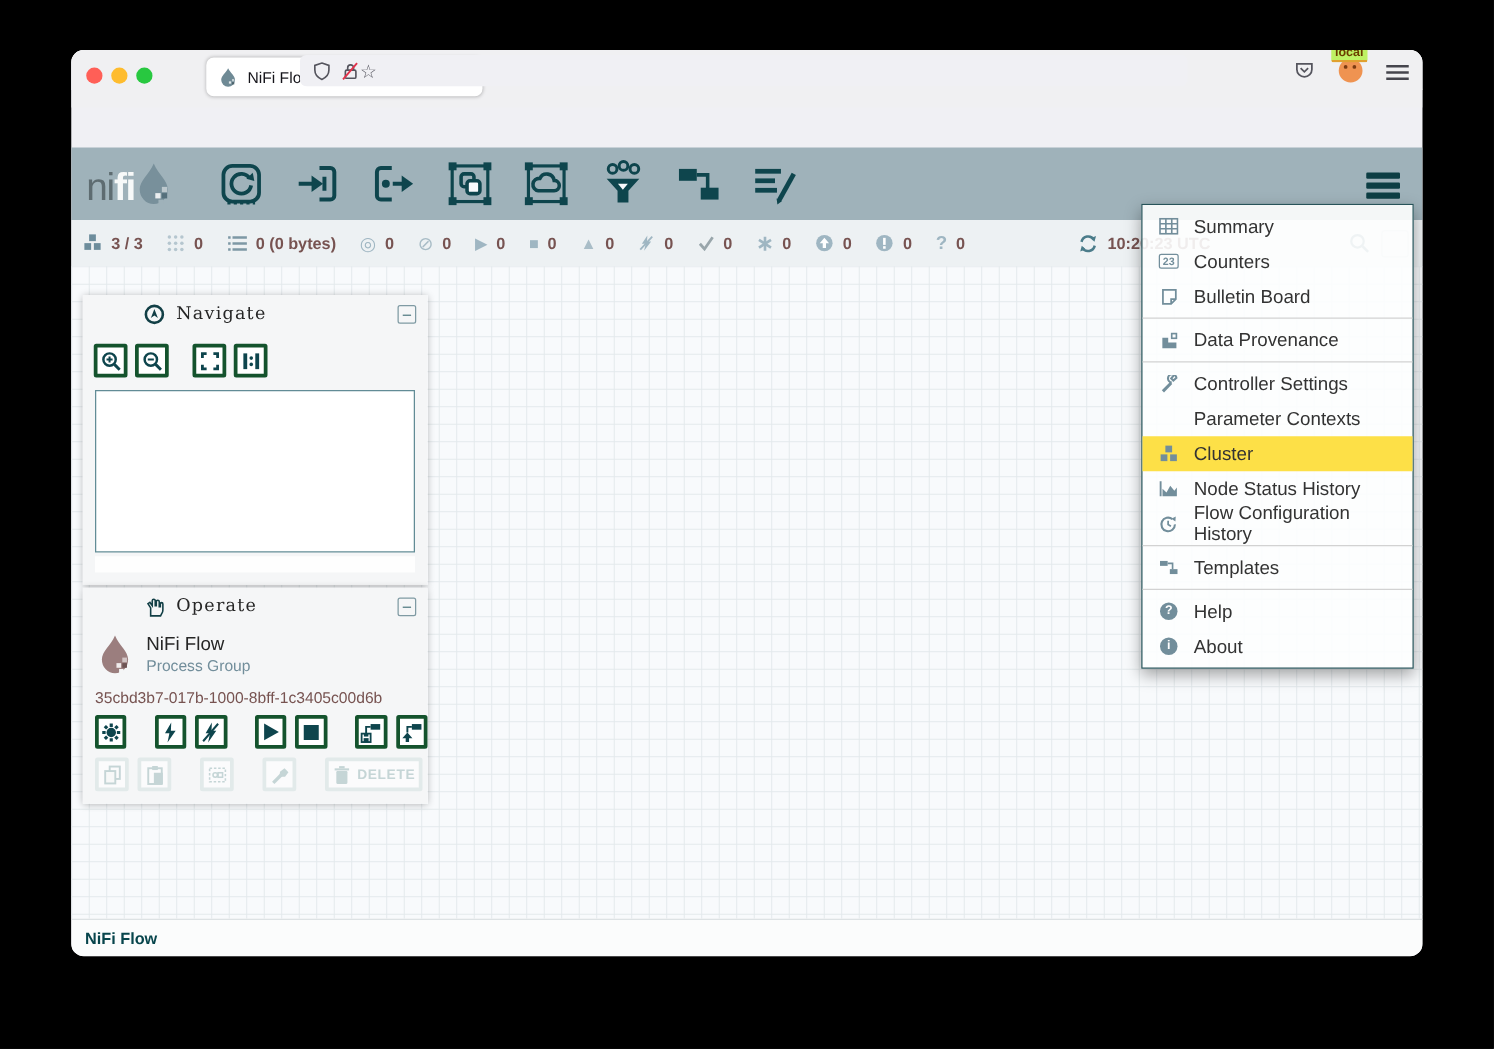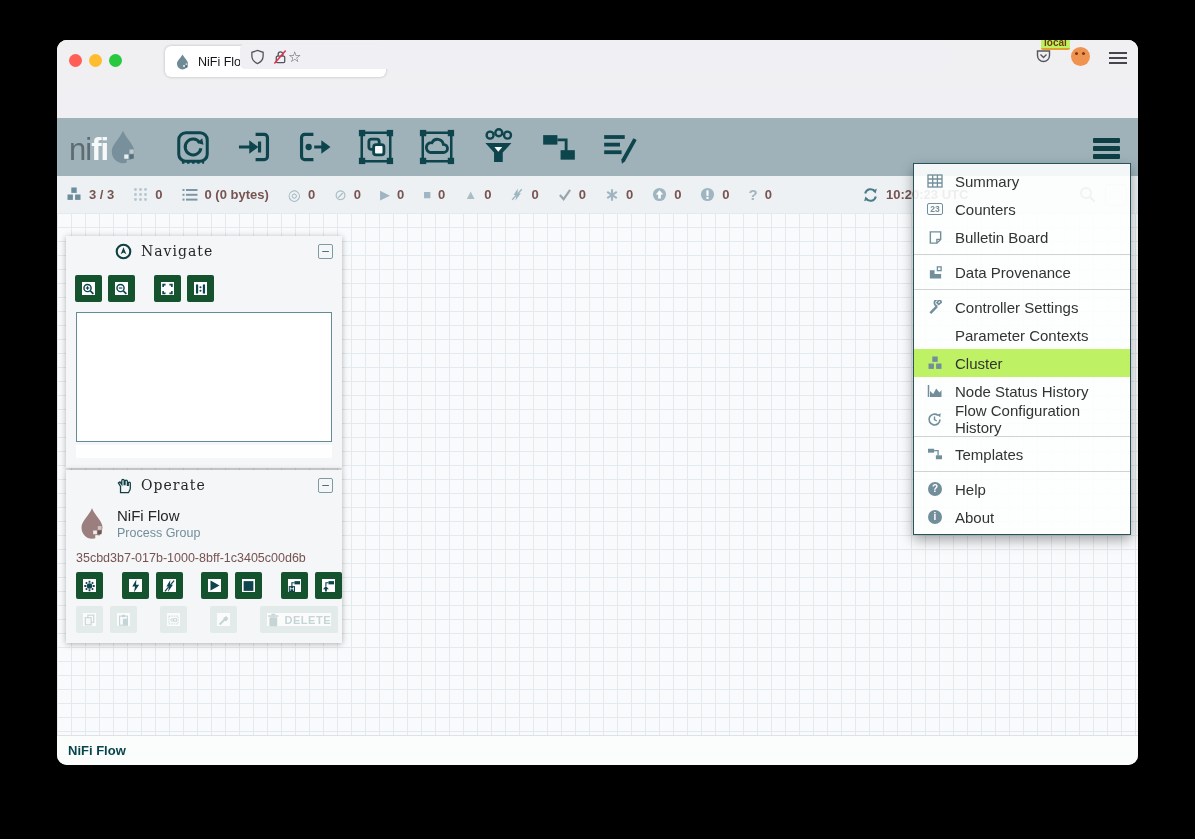--- a/index.html
+++ b/index.html
@@ -26,21 +26,21 @@
   .navbtn { font-size:16px; color:#55555e; width:30px; text-align:center; }
   .navbtn.disabled { color:#b9b9c2; }
   #urlbar { left:183px; top:4px; width:710px; height:25px; background:#f0f0f4; border-radius:5px; display:flex; align-items:center; padding:0 10px; }
   #url-text { font-size:13px; margin-left:8px; color:#15141a; flex:1; white-space:nowrap; }
   #url-text .dim { color:#90909d; }
   #bookmark-star { font-size:15px; color:#55555e; }
   #pocket-icon { left:978px; top:8px; }
   #avatar { left:1014px; top:7px; width:19px; height:19px; border-radius:50%; background:#ef9351; overflow:hidden; }
   #avatar:before { content:""; position:absolute; left:4px; top:5px; width:3px; height:3px; border-radius:50%; background:#7c3b12; }
   #avatar:after  { content:""; position:absolute; left:11px; top:5px; width:3px; height:3px; border-radius:50%; background:#7c3b12; }
-  #profile-badge { left:984px; top:-3px; background:#bef264; color:#6b3e00; font-size:10px; font-weight:bold; padding:0 3px; border-radius:2px; border-bottom:2px solid #e0a12f; }
+  #profile-badge { left:1008px; top:-3px; background:#bef264; color:#6b3e00; font-size:10px; font-weight:bold; padding:0 3px; border-radius:2px; border-bottom:2px solid #e0a12f; }
   #ff-menu { left:1052px; top:12px; width:18px; }
   #ff-menu div { height:1.8px; background:#45454d; margin-bottom:3.4px; }
 
   
   #nifi-header { left:0; top:78px; width:100%; height:58px; background:#9fb2ba; display:flex; align-items:center; }
   #nifi-logo { display:flex; align-items:flex-end; margin-left:12px; }
   #logo-ni { font-size:31px; font-weight:normal; color:#5e6c71; letter-spacing:-1px; line-height:1; }
   #logo-fi { font-size:31px; font-weight:bold; color:#f7f9f9; letter-spacing:-1px; line-height:1; }
   #component-toolbar { display:flex; gap:23px; margin-left:36px; align-items:center; }
   .tool-ic { width:38px; height:38px; }
@@ -60,39 +60,39 @@
     background-image:linear-gradient(#e3e9ec 1px,transparent 1px),linear-gradient(90deg,#e3e9ec 1px,transparent 1px);
     background-size:14px 14px; }
 
   
   .panel { position:absolute; background:rgba(245,246,247,.97); box-shadow:0 1px 6px rgba(0,0,0,.3); }
   #navigate-panel { left:9px; top:23px; width:276px; height:232px; }
   #operate-panel  { left:9px; top:257px; width:276px; height:173px; }
   .panel-header { height:30px; display:flex; align-items:center; padding:0 9px; gap:9px;margin-left:40px; }
   .panel-title { font-family:"DejaVu Serif",serif; font-size:14px; color:#262626; letter-spacing:1px; flex:1; }
   .collapse-btn { width:15px; height:15px; border:1px solid #7f9aa3; border-radius:2px; color:#31616b; font-size:12px; line-height:12px; text-align:center; background:transparent; }
-  .btn { width:27px; height:27px; background:#fff; border:7px solid #14532d; border-radius:2px; display:flex; align-items:center; justify-content:center; }
+  .btn { width:27px; height:27px; background:#fff; border:3px solid #14532d; border-radius:2px; display:flex; align-items:center; justify-content:center; }
   .btn.off { border-color:#e2eaea; background:rgba(255,255,255,.6); }
   #nav-buttons { display:flex; gap:6px; padding:9px 9px 4px; }
   #minimap { margin:6px 10px 0; height:130px; background:#fff; border:1.5px solid #628c96; }
   #minimap-footer { margin:3px 10px 0; height:13px; background:rgba(255,255,255,.85); }
 
   #flow-summary { display:flex; align-items:center; gap:11px; padding:6px 12px 2px; }
   #flow-name { font-size:15px; color:#262626; }
   #flow-type { font-size:12.5px; color:#728e9b; margin-top:2px; }
   #flow-id { font-size:12.5px; color:#775351; font-weight:normal; padding:8px 0 7px 10px; }
   .op-row { display:flex; padding:0 0 0 10px; gap:7px; margin-bottom:7px; }
   #delete-btn { width:78px; display:flex; align-items:center; justify-content:center; gap:5px; color:#c5d5d6; font-size:11px; font-weight:bold; letter-spacing:.5px; }
 
   
   #global-menu { left:856px; top:123px; width:218px; background:rgba(253,254,254,.9); border:1px solid #275359; box-shadow:0 5px 12px rgba(0,0,0,.35); padding:3px 0; z-index:10; }
   .menu-item { height:28px; display:flex; align-items:center; padding-left:12px; gap:11px; }
   .menu-item .mi { width:18px; display:flex; justify-content:center; }
   .menu-label { font-size:15px; color:#333; }
-  .menu-item.highlight { background:#bef264; }
+  .menu-item.highlight { background:#fde047; }
   .menu-sep { height:1px; background:#d2d2d2; margin:3px 0; }
   .counters-box { border:1.2px solid #728e9b; border-radius:2px; color:#728e9b; font-size:8.5px; font-weight:bold; padding:1px 2px; line-height:1; }
   .circle-glyph { width:14px; height:14px; border-radius:50%; background:#728e9b; color:#fff; font-size:10px; font-weight:bold; text-align:center; line-height:14px; }
 
   
   #breadcrumb-bar { left:0; top:695px; width:100%; height:30px; background:#fbfcfc; border-top:1px solid #dde2e4; display:flex; align-items:center; padding-left:11px; }
   #breadcrumb-item { font-size:13px; font-weight:bold; color:#07454c; }
 </style>
 </head>
 <body>

